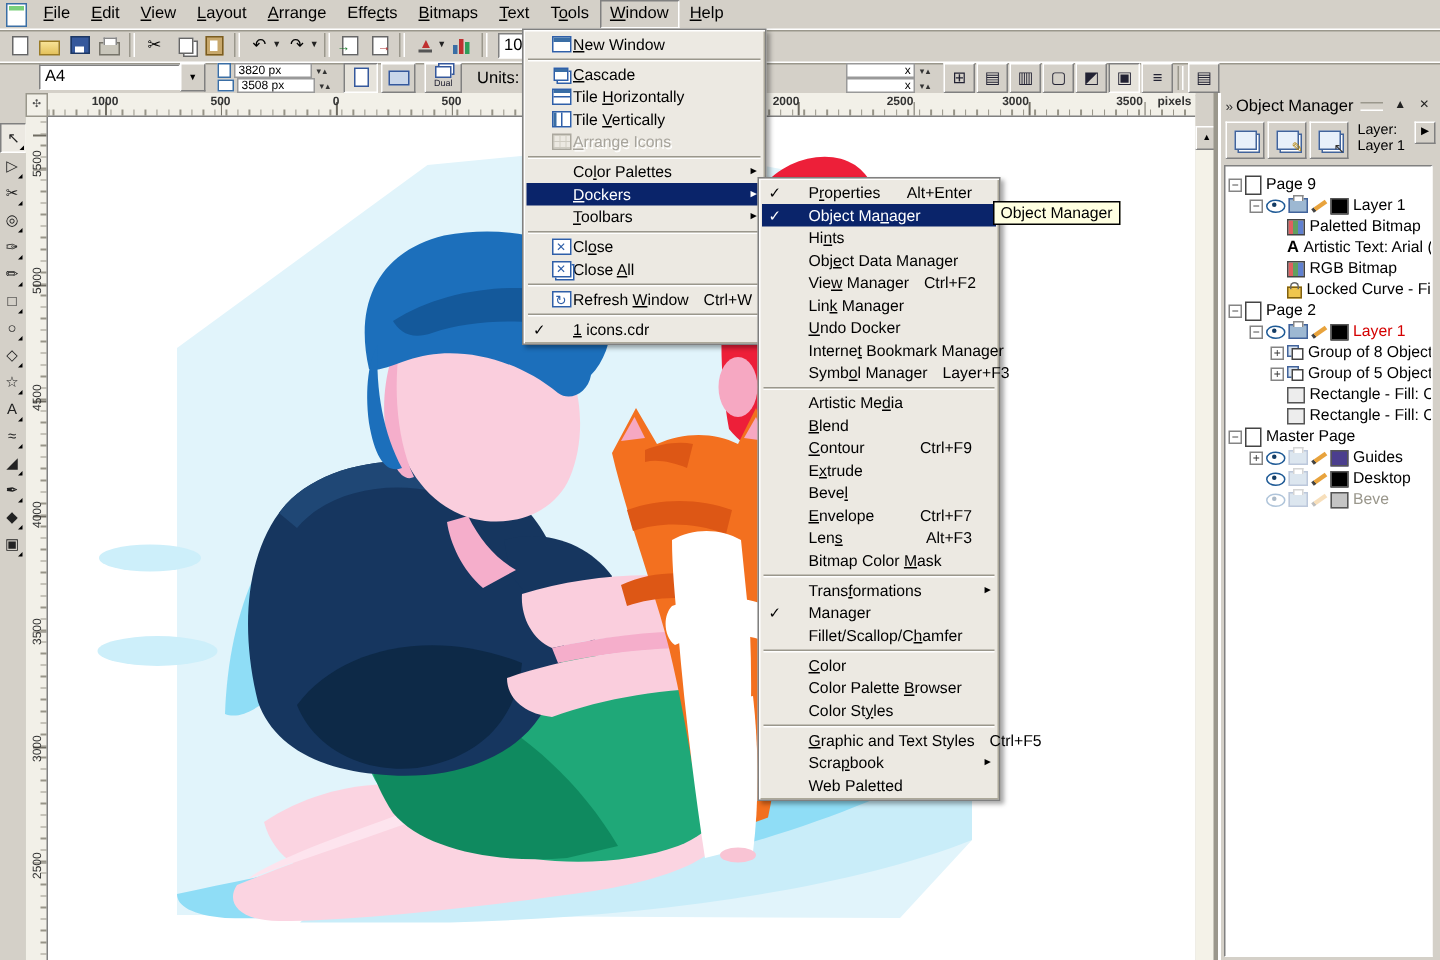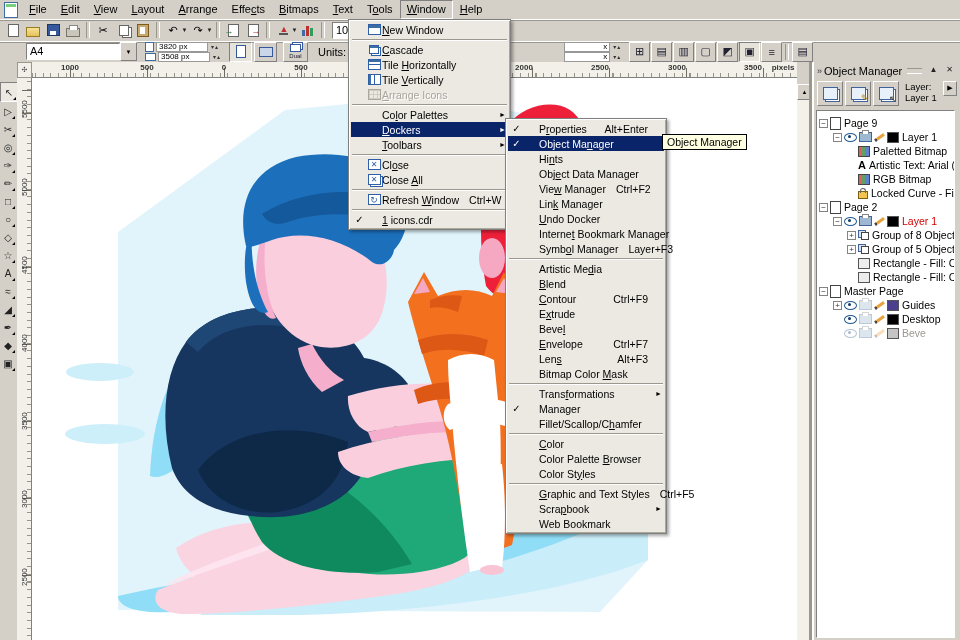--- a/index.html
+++ b/index.html
@@ -808,20 +808,20 @@
       </div>
       <div class="mi">
         <span class="mi-check"></span>
         <span class="mi-iconc"></span>
         <span class="mi-label">Scra<u>p</u>book</span>
         <span class="mi-arrow">►</span>
       </div>
       <div class="mi">
         <span class="mi-check"></span>
         <span class="mi-iconc"></span>
-        <span class="mi-label">Web Bookmark</span>
+        <span class="mi-label">Web Paletted</span>
         <span class="mi-arrow"></span>
       </div>
     </div>
 
   <div class="tooltip">Object Manager</div>
 
 </div>
 
 </body></html>

